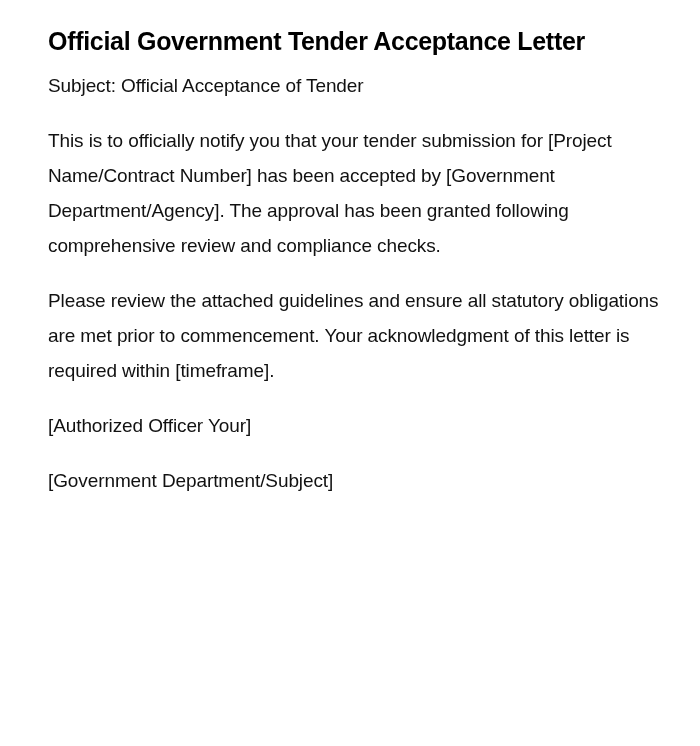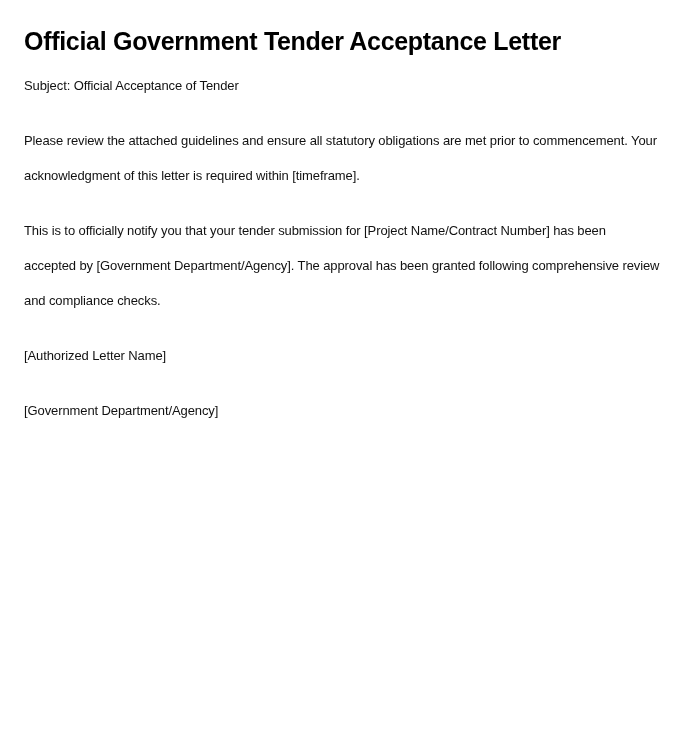--- a/index.html
+++ b/index.html
@@ -9,41 +9,42 @@
     }
     body {
       width: 700px;
       height: 746px;
       overflow: hidden;
       font-family: "Liberation Sans", sans-serif;
       color: #111111;
     }
     .page {
       padding: 24px 40px 0 24px;
+      margin-left: 24px;
     }
     .title {
       font-family: "Liberation Sans", sans-serif;
       font-weight: 700;
       font-size: 25px;
       line-height: 34px;
       margin: 0 0 10px 0;
       letter-spacing: -0.3px;
       color: #000000;
     }
     p {
       margin: 0 0 20px 0;
-      font-size: 13px;
+      font-size: 19px;
       line-height: 35px;
       letter-spacing: -0.1px;
     }
     .subject { margin-bottom: 20px; }
   </style>
 </head>
 <body>
 
 <div class="page">
   <h1 class="title">Official Government Tender Acceptance Letter</h1>
   <p class="subject">Subject: Official Acceptance of Tender</p>
+  <p>This is to officially notify you that your tender submission for [Project Name/Contract Number] has been accepted by [Government Department/Agency]. The approval has been granted following comprehensive review and compliance checks.</p>
   <p>Please review the attached guidelines and ensure all statutory obligations are met prior to commencement. Your acknowledgment of this letter is required within [timeframe].</p>
-  <p>This is to officially notify you that your tender submission for [Project Name/Contract Number] has been accepted by [Government Department/Agency]. The approval has been granted following comprehensive review and compliance checks.</p>
-  <p>[Authorized Letter Name]</p>
-  <p>[Government Department/Agency]</p>
+  <p>[Authorized Officer Your]</p>
+  <p>[Government Department/Subject]</p>
 </div>
 
 </body></html>

